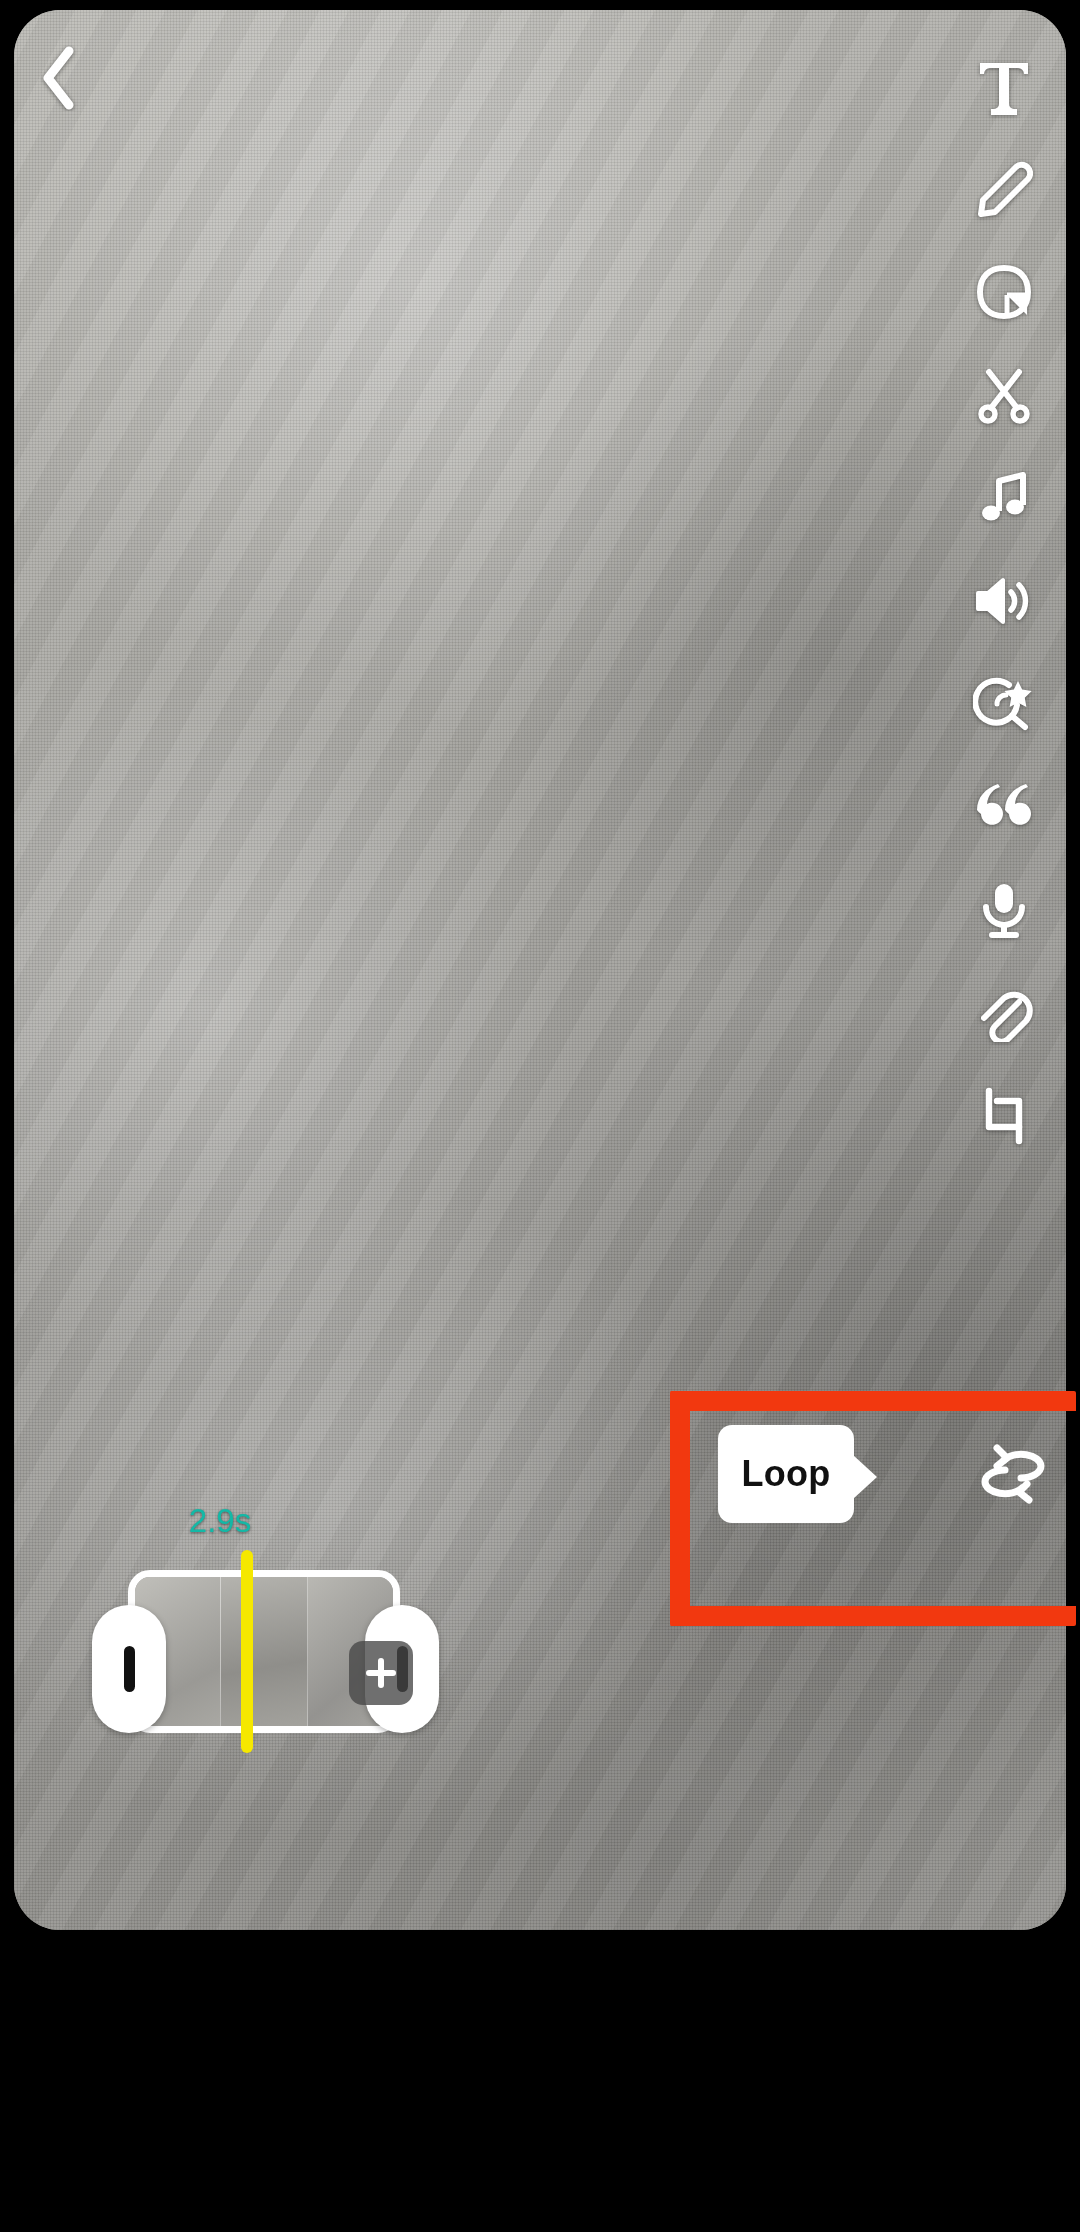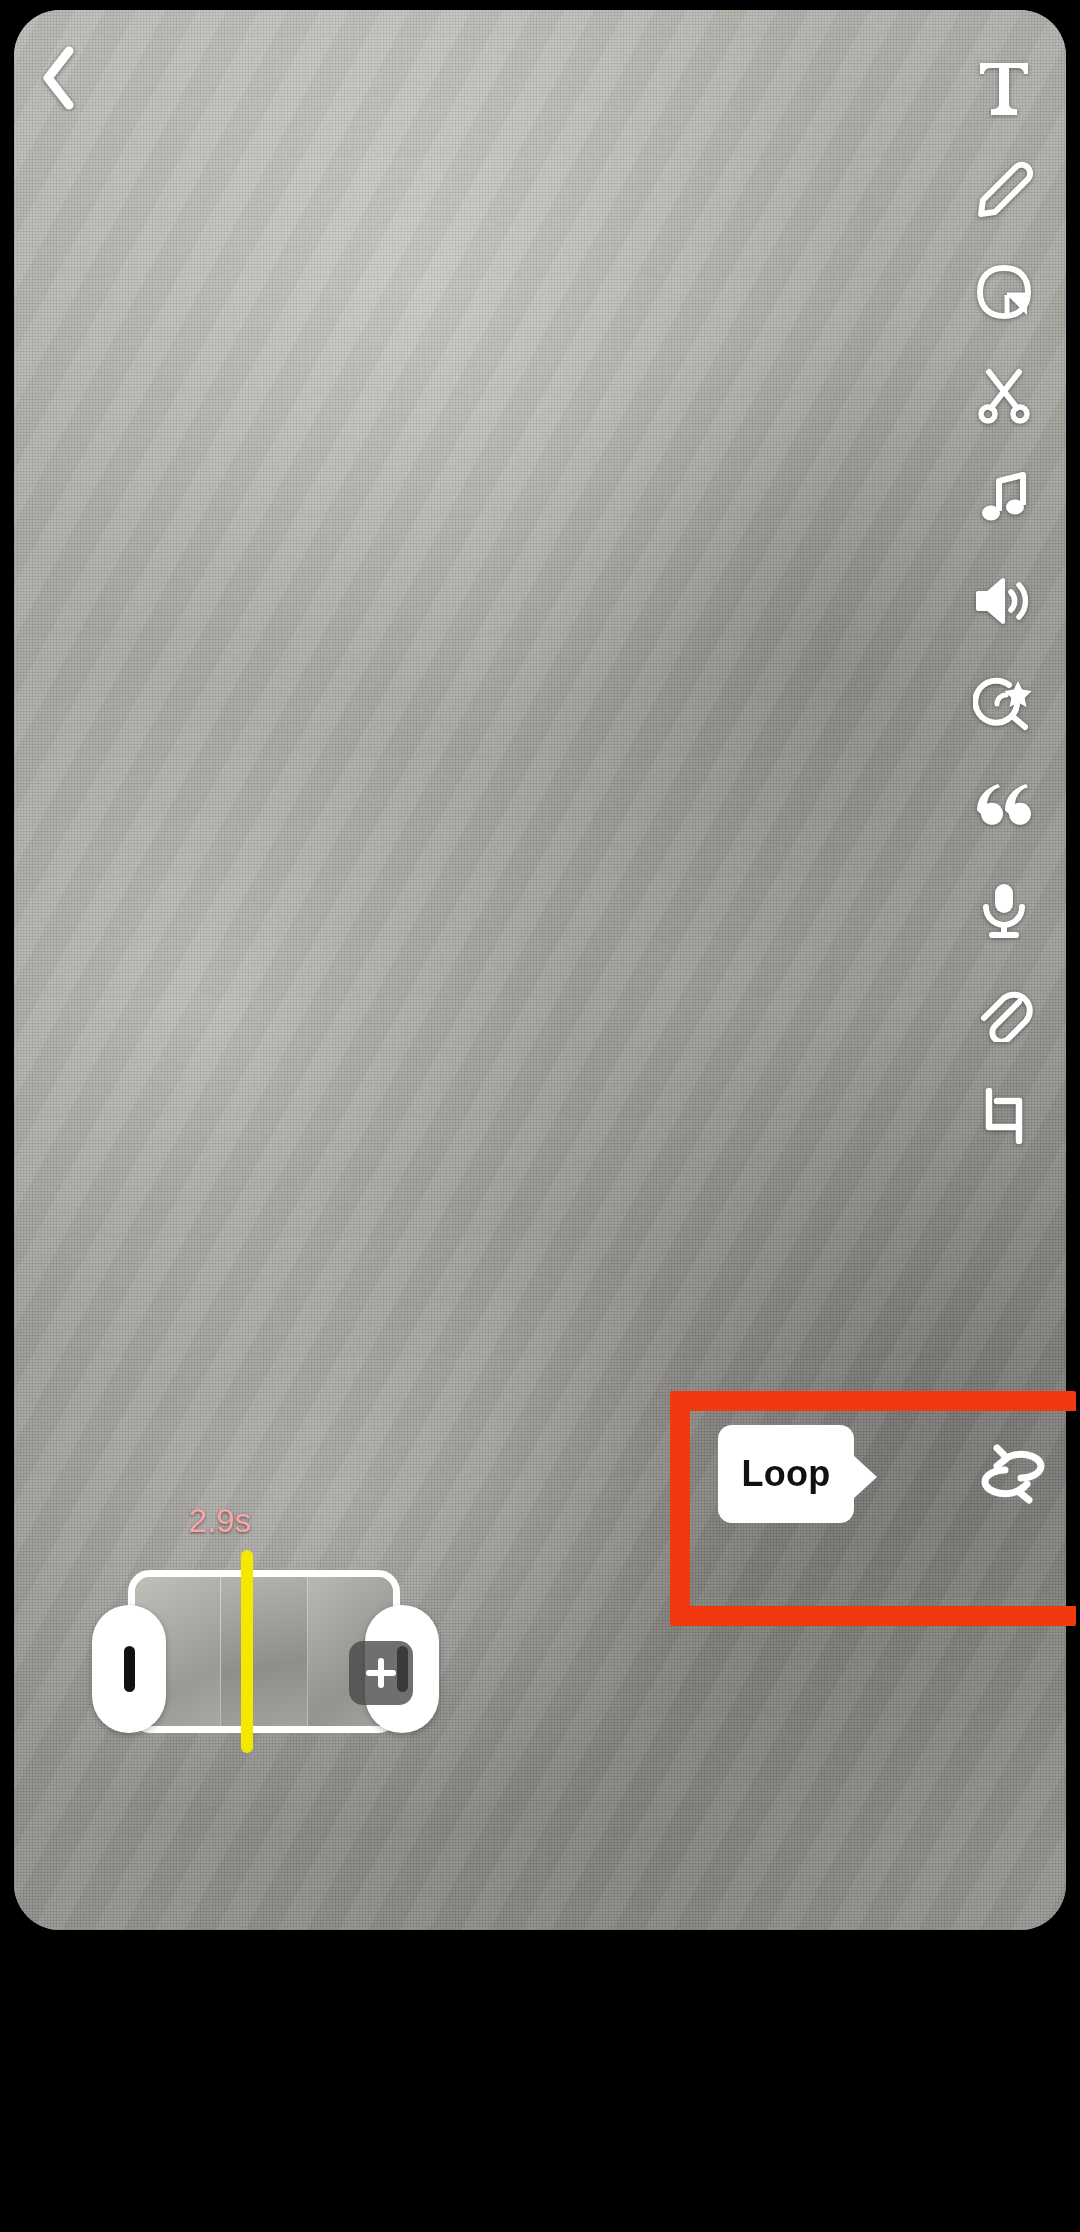--- a/index.html
+++ b/index.html
@@ -86,21 +86,21 @@
   #loop-icon {
     position:absolute; left:968px; top:1430px;
     width:90px; height:90px;
     display:flex; align-items:center; justify-content:center;
   }
 
   
   #duration {
     position:absolute; left:160px; top:1502px;
     width:120px; text-align:center;
-    color:#fca5a5; font-size:33px; font-weight:500;
+    color:#14b8a6; font-size:33px; font-weight:500;
     text-shadow:0 1px 3px rgba(0,0,0,.5);
   }
   #trim {
     position:absolute; left:128px; top:1570px;
     width:272px; height:163px;
   }
   #trim .frame {
     position:absolute; inset:0;
     border:7px solid #fff; border-radius:22px;
     overflow:hidden;

